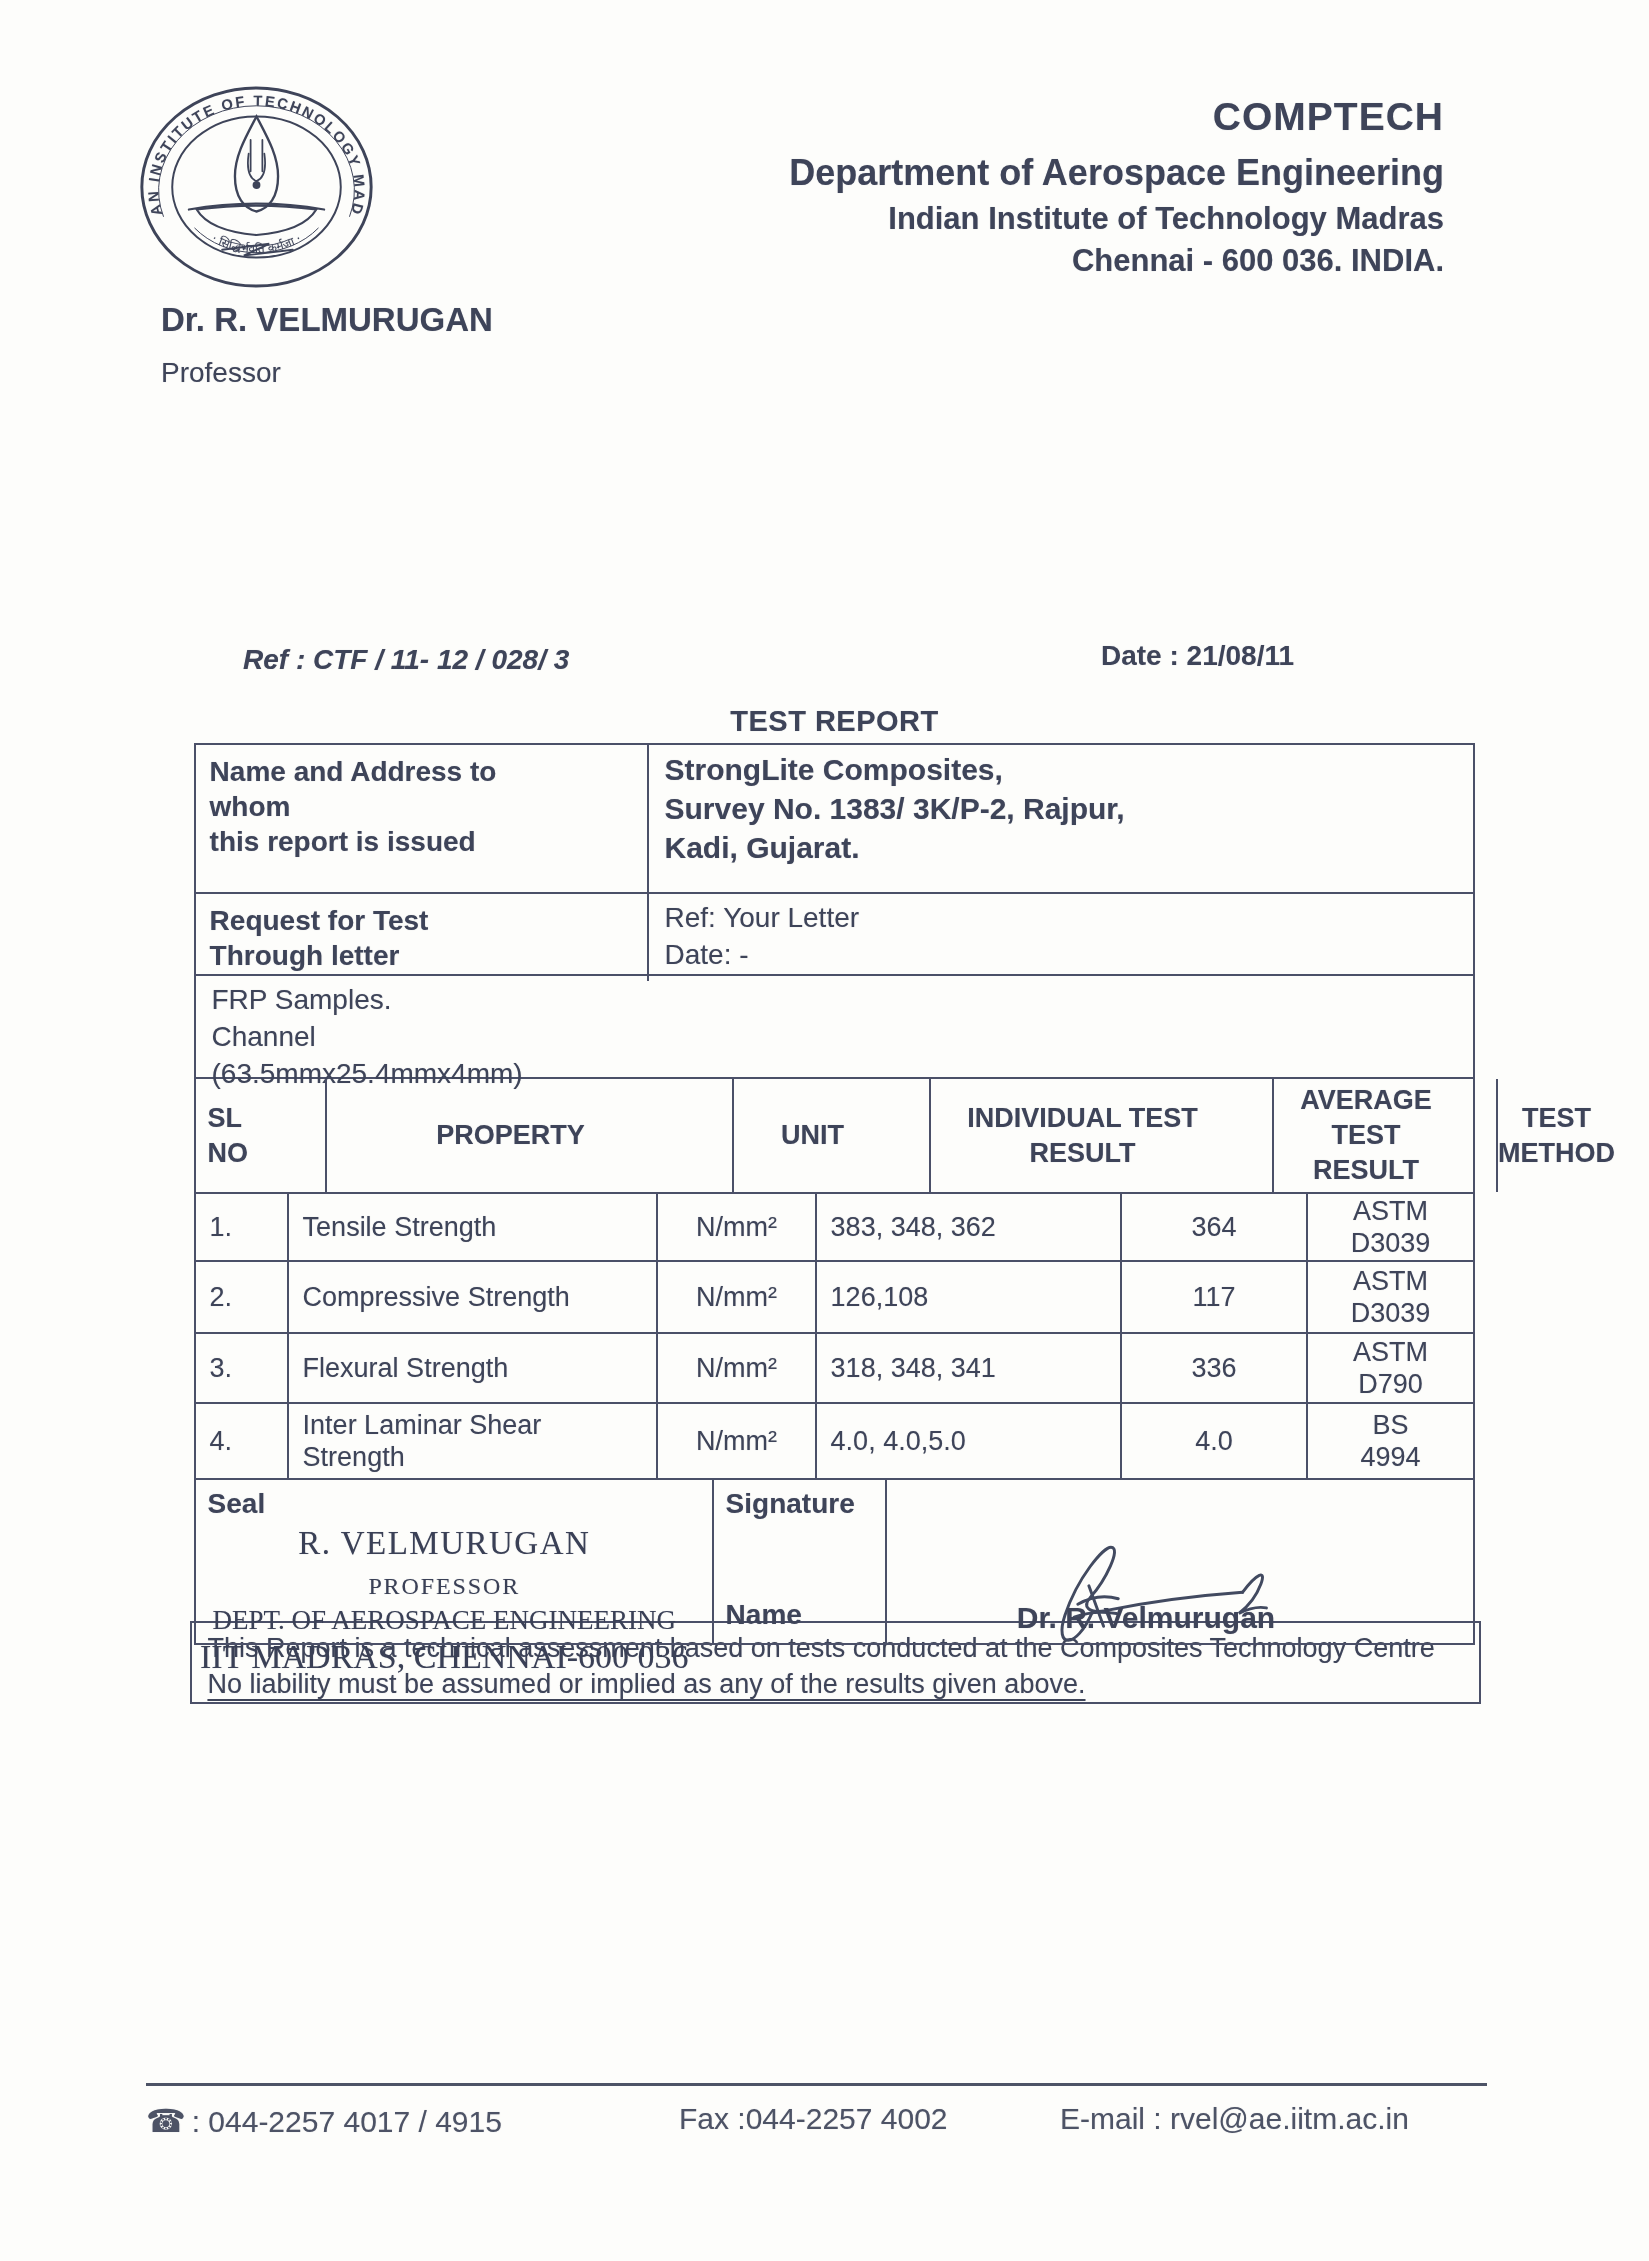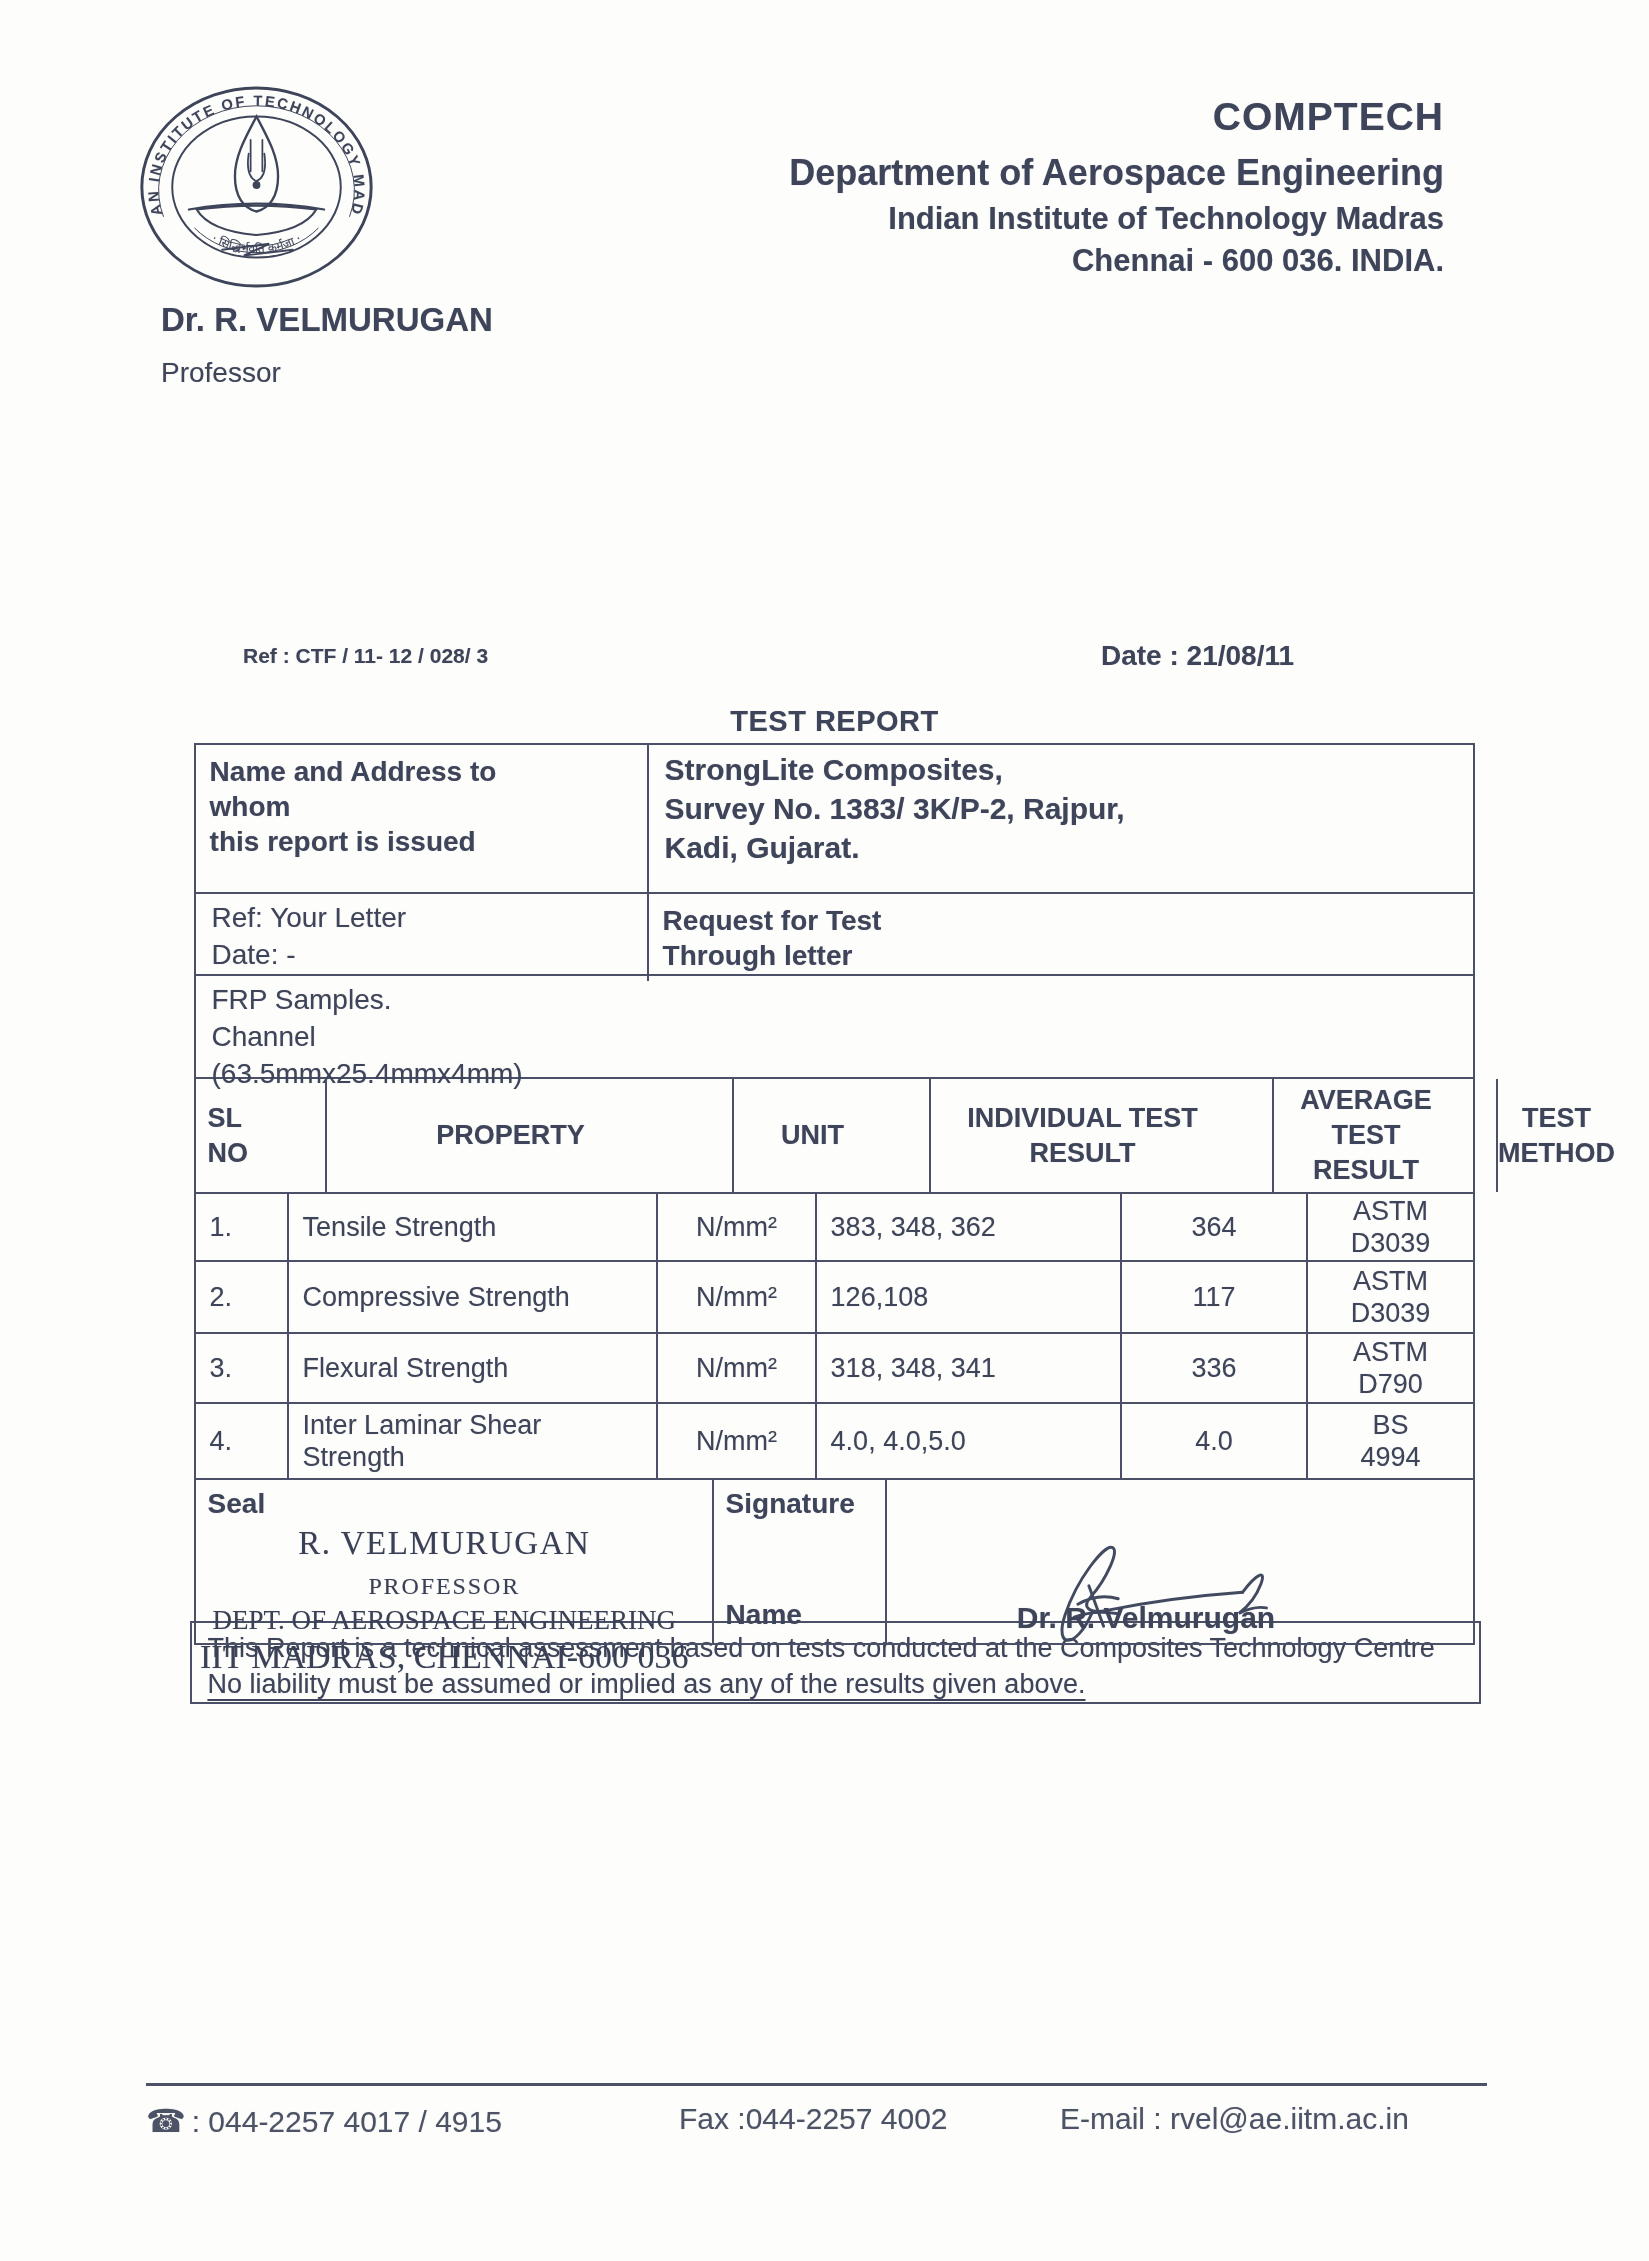--- a/index.html
+++ b/index.html
@@ -25,21 +25,21 @@
   .org{font-size:39px;font-weight:bold;letter-spacing:1px;margin-bottom:12.6px;}
   .dept{font-size:36px;font-weight:bold;margin-bottom:7.8px;}
   .inst{font-size:31px;font-weight:bold;margin-bottom:5.8px;}
   .city{font-size:31px;font-weight:bold;}
 
   .author{position:absolute;left:161px;top:301px;}
   .author-name{font-size:33px;font-weight:bold;}
   .author-title{font-size:28px;margin-top:17.5px;}
 
   
-  .ref{position:absolute;left:243px;top:644px;font-size:21px;font-weight:bold;}
+  .ref{position:absolute;left:243px;top:644px;font-size:28px;font-weight:bold;font-style:italic;}
   .date{position:absolute;left:1101px;top:640px;font-size:28px;font-weight:bold;}
   .report-title{position:absolute;left:194px;top:705px;width:1281px;text-align:center;
                 font-size:29px;font-weight:bold;letter-spacing:0.5px;}
 
   
   [data-bind]{white-space:pre-wrap;}
   .doc-table{position:absolute;left:194px;top:743px;width:1281px;border:2.9px solid var(--border);z-index:2;}
   .row{display:grid;}
   .row + .row{border-top:2.9px solid var(--border);}
   .row > * + *{border-left:2.9px solid var(--border);}
@@ -138,24 +138,24 @@
 
     <div class="row info-row h-info1">
       <div class="cell label" data-bind="report.info.0.label">Name and Address to
 whom
 this report is issued</div>
       <div class="cell value strong" data-bind="report.info.0.value">StrongLite Composites,
 Survey No. 1383/ 3K/P-2, Rajpur,
 Kadi, Gujarat.</div>
     </div>
     <div class="row info-row h-info2">
+      <div class="cell label" data-bind="report.info.1.label">Request for Test
+Through letter</div>
       <div class="cell value" data-bind="report.info.1.value">Ref: Your Letter
 Date: -</div>
-      <div class="cell label" data-bind="report.info.1.label">Request for Test
-Through letter</div>
     </div>
     <div class="row info-row h-info3">
       <div class="cell value" data-bind="report.info.2.value">FRP Samples.
 Channel (63.5mmx25.4mmx4mm)</div>
     </div>
 
     <div class="row res-head h-head">
       <div class="hc sl" data-bind="report.results.headers.sl">SL
 NO</div>
       <div class="hc" data-bind="report.results.headers.property">PROPERTY</div>

